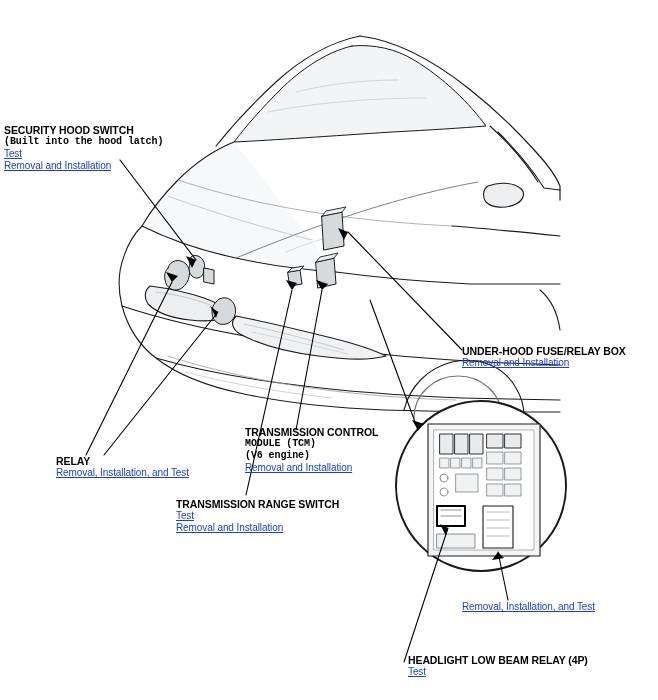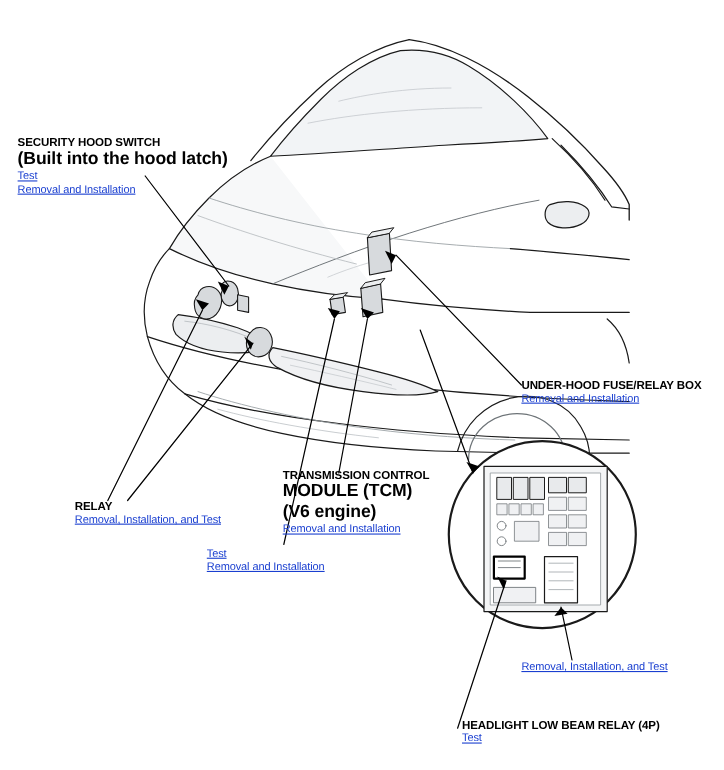--- a/index.html
+++ b/index.html
@@ -9,21 +9,21 @@
   }
   body {
     width: 658px;
     height: 700px;
     position: relative;
     font-family: "Liberation Sans", sans-serif;
     overflow: hidden;
   }
   #diagram-root {
     position: absolute;
-    left: 12px; top: 0;
+    left: 0; top: 0;
     width: 644px;
     height: 700px;
   }
   svg.art {
     position: absolute;
     left: 0; top: 0;
     width: 658px;
     height: 700px;
   }
   .callout {
@@ -31,25 +31,26 @@
     line-height: 1.18;
   }
   .callout .title {
     font-size: 10.5px;
     font-weight: bold;
     color: #000000;
     white-space: nowrap;
     letter-spacing: -0.1px;
   }
   .callout .subtitle {
-    font-size: 16px;
+    font-size: 10px;
     font-weight: bold;
     color: #000000;
     white-space: nowrap;
     letter-spacing: -0.1px;
+    font-family: Liberation Mono, monospace;
   }
   .callout .link {
     font-size: 10px;
     color: #1a3fd0;
     text-decoration: underline;
     white-space: nowrap;
     cursor: pointer;
     display: block;
     letter-spacing: -0.1px;
   }
@@ -231,20 +232,21 @@
   </div>
 
   <div class="callout" style="left:245px; top:426px;">
     <div class="title">TRANSMISSION CONTROL</div>
     <div class="subtitle">MODULE (TCM)</div>
     <div class="subtitle">(V6 engine)</div>
     <a class="link">Removal and Installation</a>
   </div>
 
   <div class="callout" style="left:176px; top:498px;">
+    <div class="title">TRANSMISSION RANGE SWITCH</div>
     <a class="link">Test</a>
     <a class="link">Removal and Installation</a>
   </div>
 
   <div class="callout" style="left:462px; top:601px;">
     <a class="link">Removal, Installation, and Test</a>
   </div>
 
   <div class="callout" style="left:382px; top:654px;margin-left:26px;">
     <div class="title">HEADLIGHT LOW BEAM RELAY (4P)</div>

